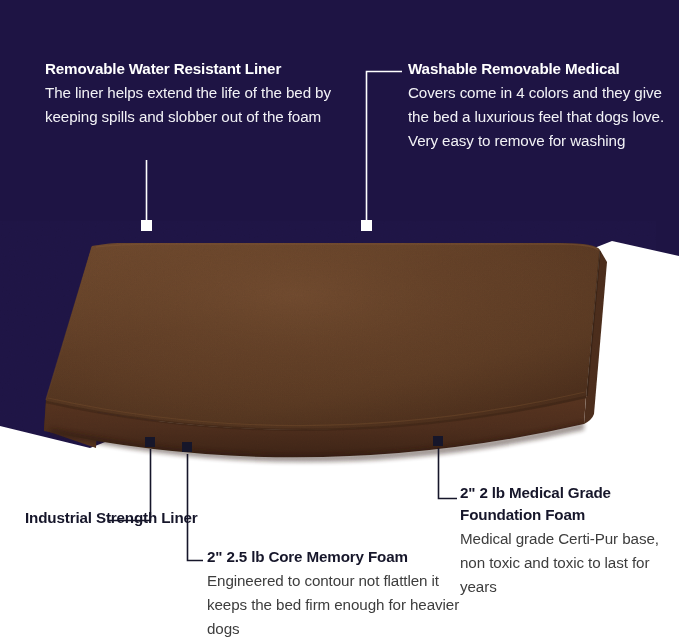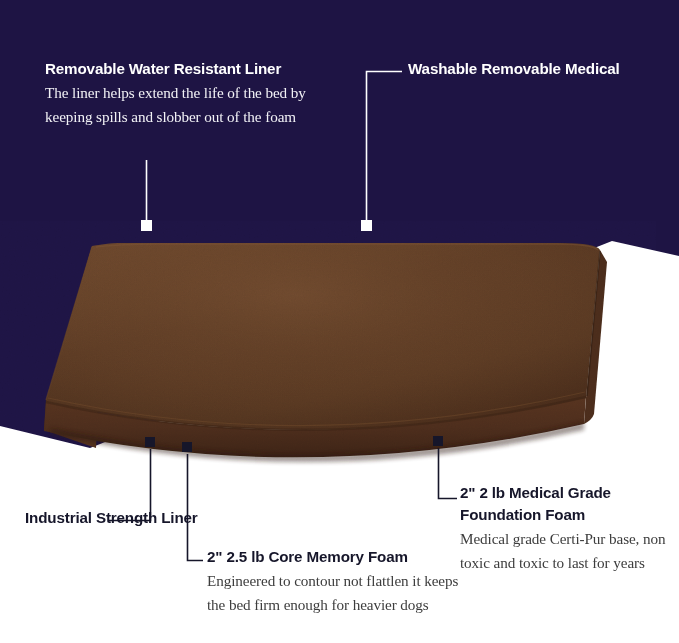--- a/index.html
+++ b/index.html
@@ -23,21 +23,20 @@
     line-height:22px;
     letter-spacing:-0.15px;
     margin:0 0 1px 0;
     white-space:nowrap;
   }
   .callout .body{
     font-size:15.2px;
     line-height:24px;
     letter-spacing:-0.1px;
     margin:0;
-    font-family:Liberation Serif, serif;
   }
   .on-dark .ttl{color:#ffffff;}
   .on-dark .body{color:#f2f2f6;}
   .on-light .ttl{color:#16162a;}
   .on-light .body{color:#3d3d3d;}
 
   .callout .ttl.wrap, .callout .body.wrap{white-space:normal;}
 
   
   #c-liner   {left:45px;  top:58px;  width:290px;}
@@ -146,20 +145,21 @@
     <rect x="433" y="436" width="10" height="10" fill="#16162a"></rect>
   </svg>
 
   <div class="callout on-dark" id="c-liner">
     <p class="ttl">Removable Water Resistant Liner</p>
     <p class="body wrap">The liner helps extend the life of the bed by keeping spills and slobber out of the foam</p>
   </div>
 
   <div class="callout on-dark" id="c-covers">
     <p class="ttl">Washable Removable Medical</p>
+    <p class="body wrap">Covers come in 4 colors and they give the bed a luxurious feel that dogs love. Very easy to remove for washing</p>
   </div>
 
   <div class="callout on-light" id="c-zipper">
     <p class="ttl wrap">Industrial Strength Liner</p>
   </div>
 
   <div class="callout on-light" id="c-core">
     <p class="ttl">2" 2.5 lb Core Memory Foam</p>
     <p class="body wrap">Engineered to contour not flattlen it keeps the bed firm enough for heavier dogs</p>
   </div>

